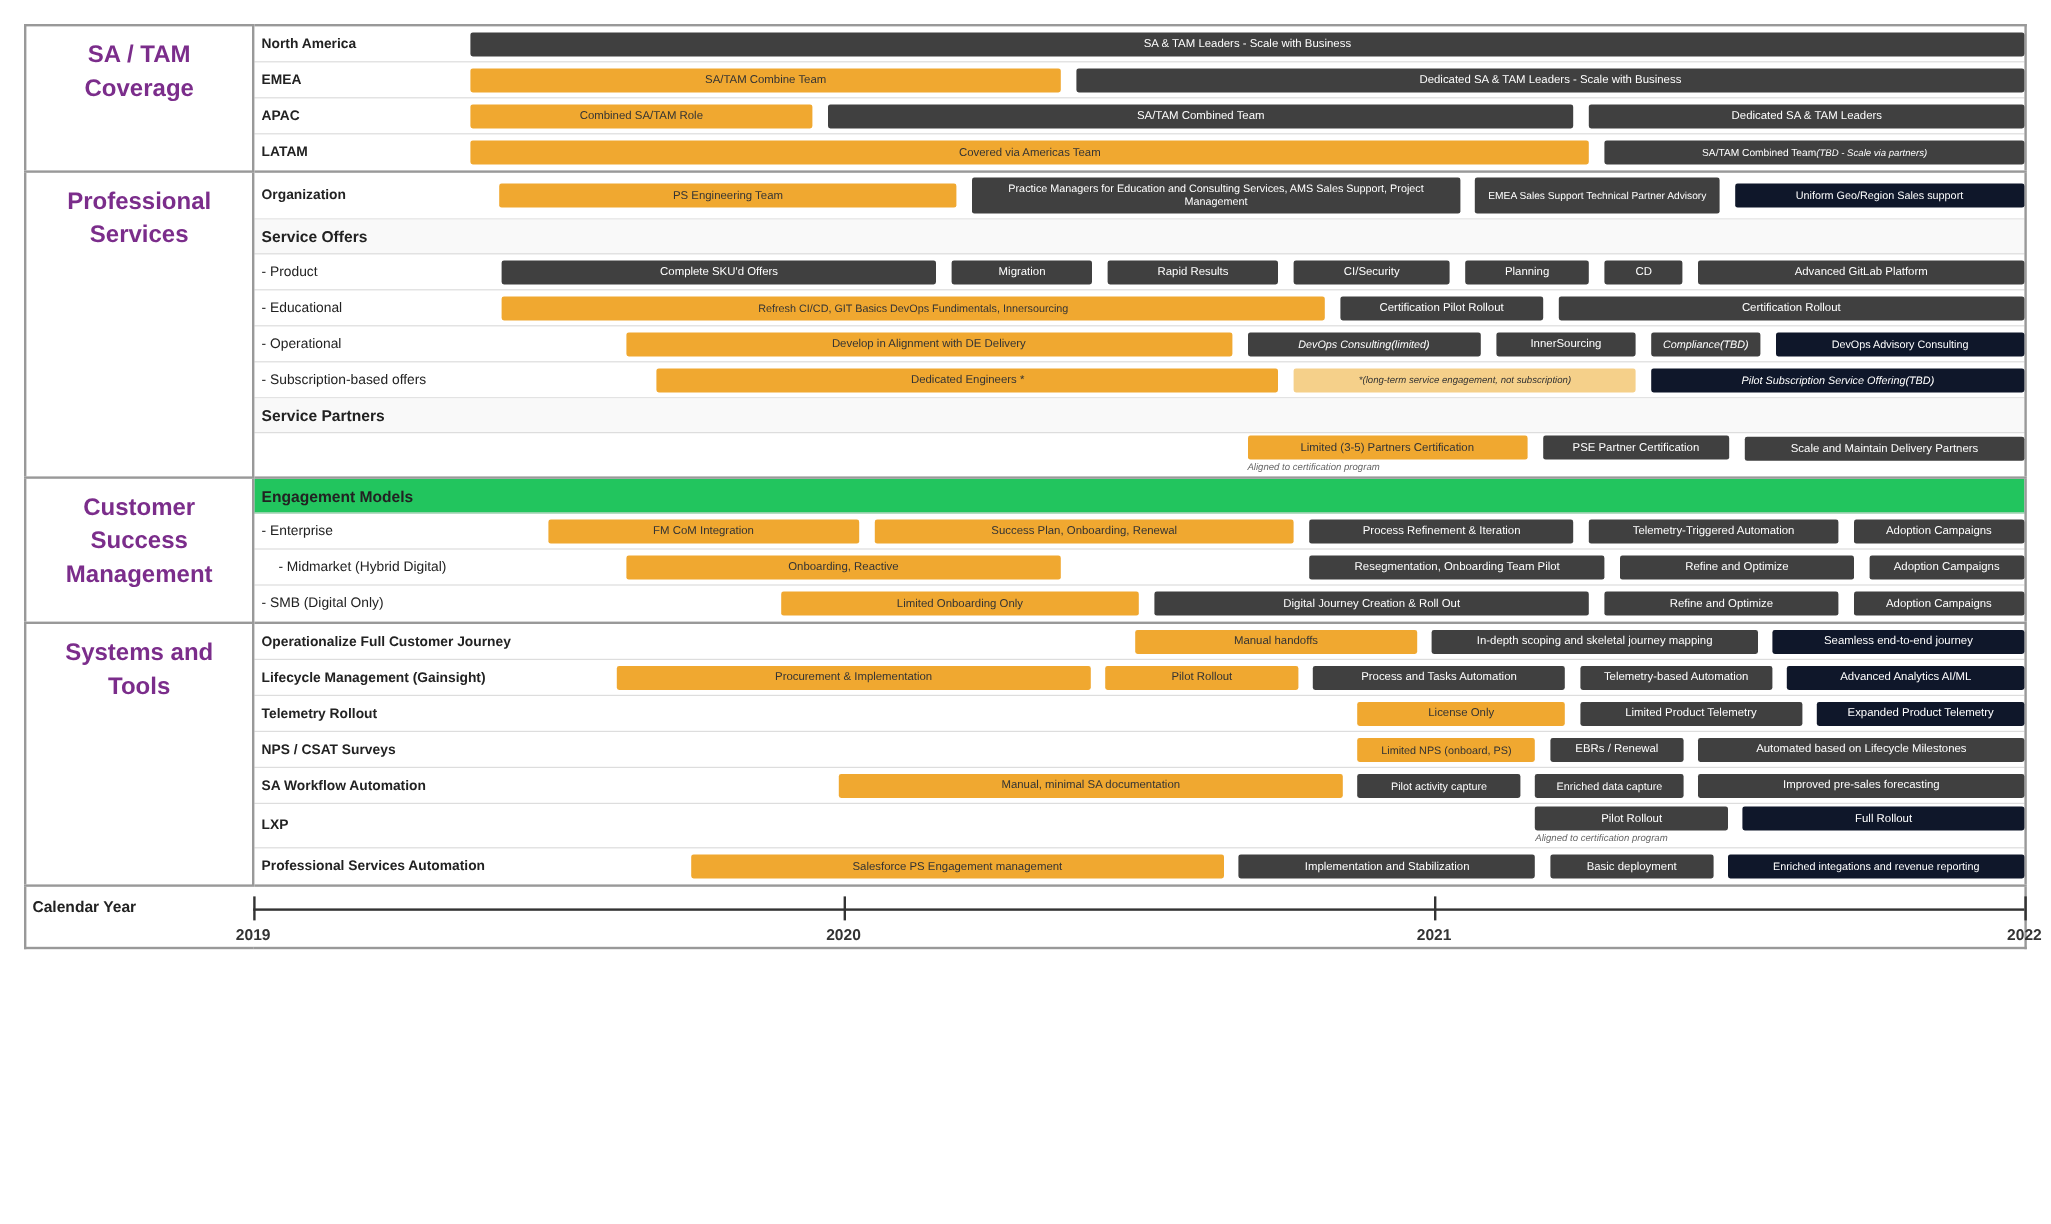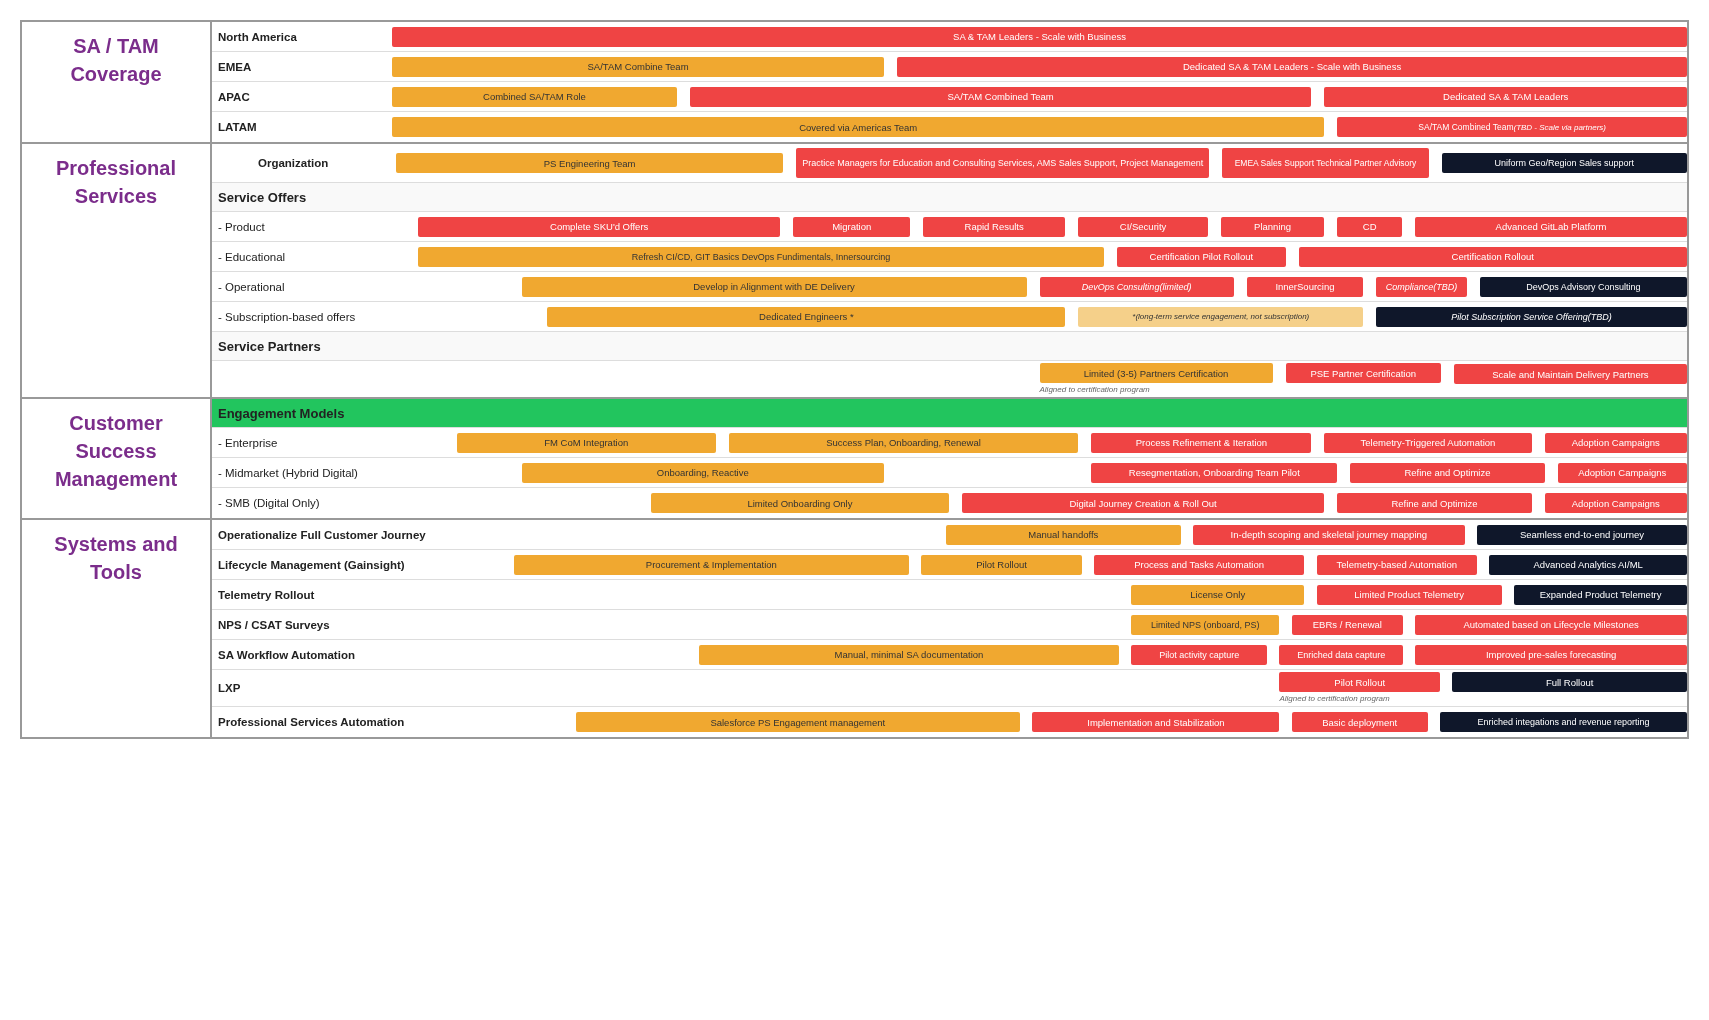--- a/index.html
+++ b/index.html
@@ -76,21 +76,21 @@
       align-items: center;
       justify-content: center;
       font-size: 9.5px;
       padding: 0 4px;
       white-space: nowrap;
       overflow: hidden;
     }
     
     .c1 { background: #F5D08A; color: #333; } 
     .c2 { background: #F0A830; color: #333; } 
-    .c3 { background: #ef4444; color: #fff; } 
+    .c3 { background: #404040; color: #fff; } 
     .c4 { background: #0f172a; color: #fff; }
     
     table.main-table td {
       vertical-align: top;
     }
   </style>
 </head>
 <body>
 
 <div class="roadmap-container">
@@ -138,21 +138,21 @@
         </td>
       </tr>
 
       <tr class="section-row">
         <td class="section-label" style="white-space:pre-line;">Professional
 Services</td>
         <td class="content-area">
           <div class="grid-section">
 
             <div class="grid-row">
-              <div class="row-title" style="width:144px;margin-left:40px;">Organization</div>
+              <div class="row-title" style="width:204px;">Organization</div>
               <div class="bars-area" style="height:38px;">
                 <div class="tbar c2" style="left:0%;width:30%;top:9px;">PS Engineering Team</div>
                 <div class="tbar c3" style="left:31%;width:32%;height:30px;top:4px;font-size:9px;text-align:center;white-space:normal;line-height:1.2;">Practice Managers for Education and Consulting Services, AMS Sales Support, Project Management</div>
                 <div class="tbar c3" style="left:64%;width:16%;height:30px;top:4px;font-size:8.5px;text-align:center;white-space:normal;line-height:1.2;">EMEA Sales Support Technical Partner Advisory</div>
                 <div class="tbar c4" style="left:81%;width:19%;top:9px;font-size:9px;">Uniform Geo/Region Sales support</div>
               </div>
             </div>
 
             <div class="grid-row" style="min-height:24px;background:#f9f9f9;">
               <div class="row-title" style="width:180px;font-size:13px;">Service Offers</div>
@@ -236,21 +236,21 @@
               <div class="bars-area">
                 <div class="tbar c2" style="left:5%;width:20%;">FM CoM Integration</div>
                 <div class="tbar c2" style="left:26%;width:27%;">Success Plan, Onboarding, Renewal</div>
                 <div class="tbar c3" style="left:54%;width:17%;">Process Refinement &amp; Iteration</div>
                 <div class="tbar c3" style="left:72%;width:16%;">Telemetry-Triggered Automation</div>
                 <div class="tbar c3" style="left:89%;width:11%;">Adoption Campaigns</div>
               </div>
             </div>
 
             <div class="grid-row">
-              <div class="row-title" style="width:180px;font-weight:normal;">- Midmarket (Hybrid Digital)</div>
+              <div class="row-title" style="width:180px;font-weight:normal;text-align:center;">- Midmarket (Hybrid Digital)</div>
               <div class="bars-area">
                 <div class="tbar c2" style="left:10%;width:28%;">Onboarding, Reactive</div>
                 <div class="tbar c3" style="left:54%;width:19%;">Resegmentation, Onboarding Team Pilot</div>
                 <div class="tbar c3" style="left:74%;width:15%;">Refine and Optimize</div>
                 <div class="tbar c3" style="left:90%;width:10%;">Adoption Campaigns</div>
               </div>
             </div>
 
             <div class="grid-row" style="border-bottom:none;">
               <div class="row-title" style="width:180px;font-weight:normal;">- SMB (Digital Only)</div>
@@ -334,15 +334,38 @@
                 <div class="tbar c2" style="left:10%;width:36%;">Salesforce PS Engagement management</div>
                 <div class="tbar c3" style="left:47%;width:20%;">Implementation and Stabilization</div>
                 <div class="tbar c3" style="left:68%;width:11%;">Basic deployment</div>
                 <div class="tbar c4" style="left:80%;width:20%;font-size:9px;">Enriched integations and revenue reporting</div>
               </div>
             </div>
           </div>
         </td>
       </tr>
 
+      <tr>
+        <td style="padding:8px 5px 4px 5px;vertical-align:top;">
+          <span style="font-size:13px;font-weight:bold;color:#222;">Calendar Year</span>
+        </td>
+        <td style="padding:0;vertical-align:top;">
+          <div style="position:relative;height:50px;width:100%;">
+
+            <div style="position:absolute;top:18px;left:0;right:0;height:2px;background:#333;"></div>
+
+            <div style="position:absolute;top:8px;left:0%;width:2px;height:20px;background:#333;"></div>
+            <span style="position:absolute;top:32px;left:0%;transform:translateX(-50%);font-size:13px;font-weight:bold;color:#333;">2019</span>
+
+            <div style="position:absolute;top:8px;left:33.33%;width:2px;height:20px;background:#333;"></div>
+            <span style="position:absolute;top:32px;left:33.33%;transform:translateX(-50%);font-size:13px;font-weight:bold;color:#333;">2020</span>
+
+            <div style="position:absolute;top:8px;left:66.67%;width:2px;height:20px;background:#333;"></div>
+            <span style="position:absolute;top:32px;left:66.67%;transform:translateX(-50%);font-size:13px;font-weight:bold;color:#333;">2021</span>
+
+            <div style="position:absolute;top:8px;left:100%;width:2px;height:20px;background:#333;"></div>
+            <span style="position:absolute;top:32px;left:100%;transform:translateX(-50%);font-size:13px;font-weight:bold;color:#333;">2022</span>
+          </div>
+        </td>
+      </tr>
     </tbody>
   </table>
 </div>
 
 </body></html>

